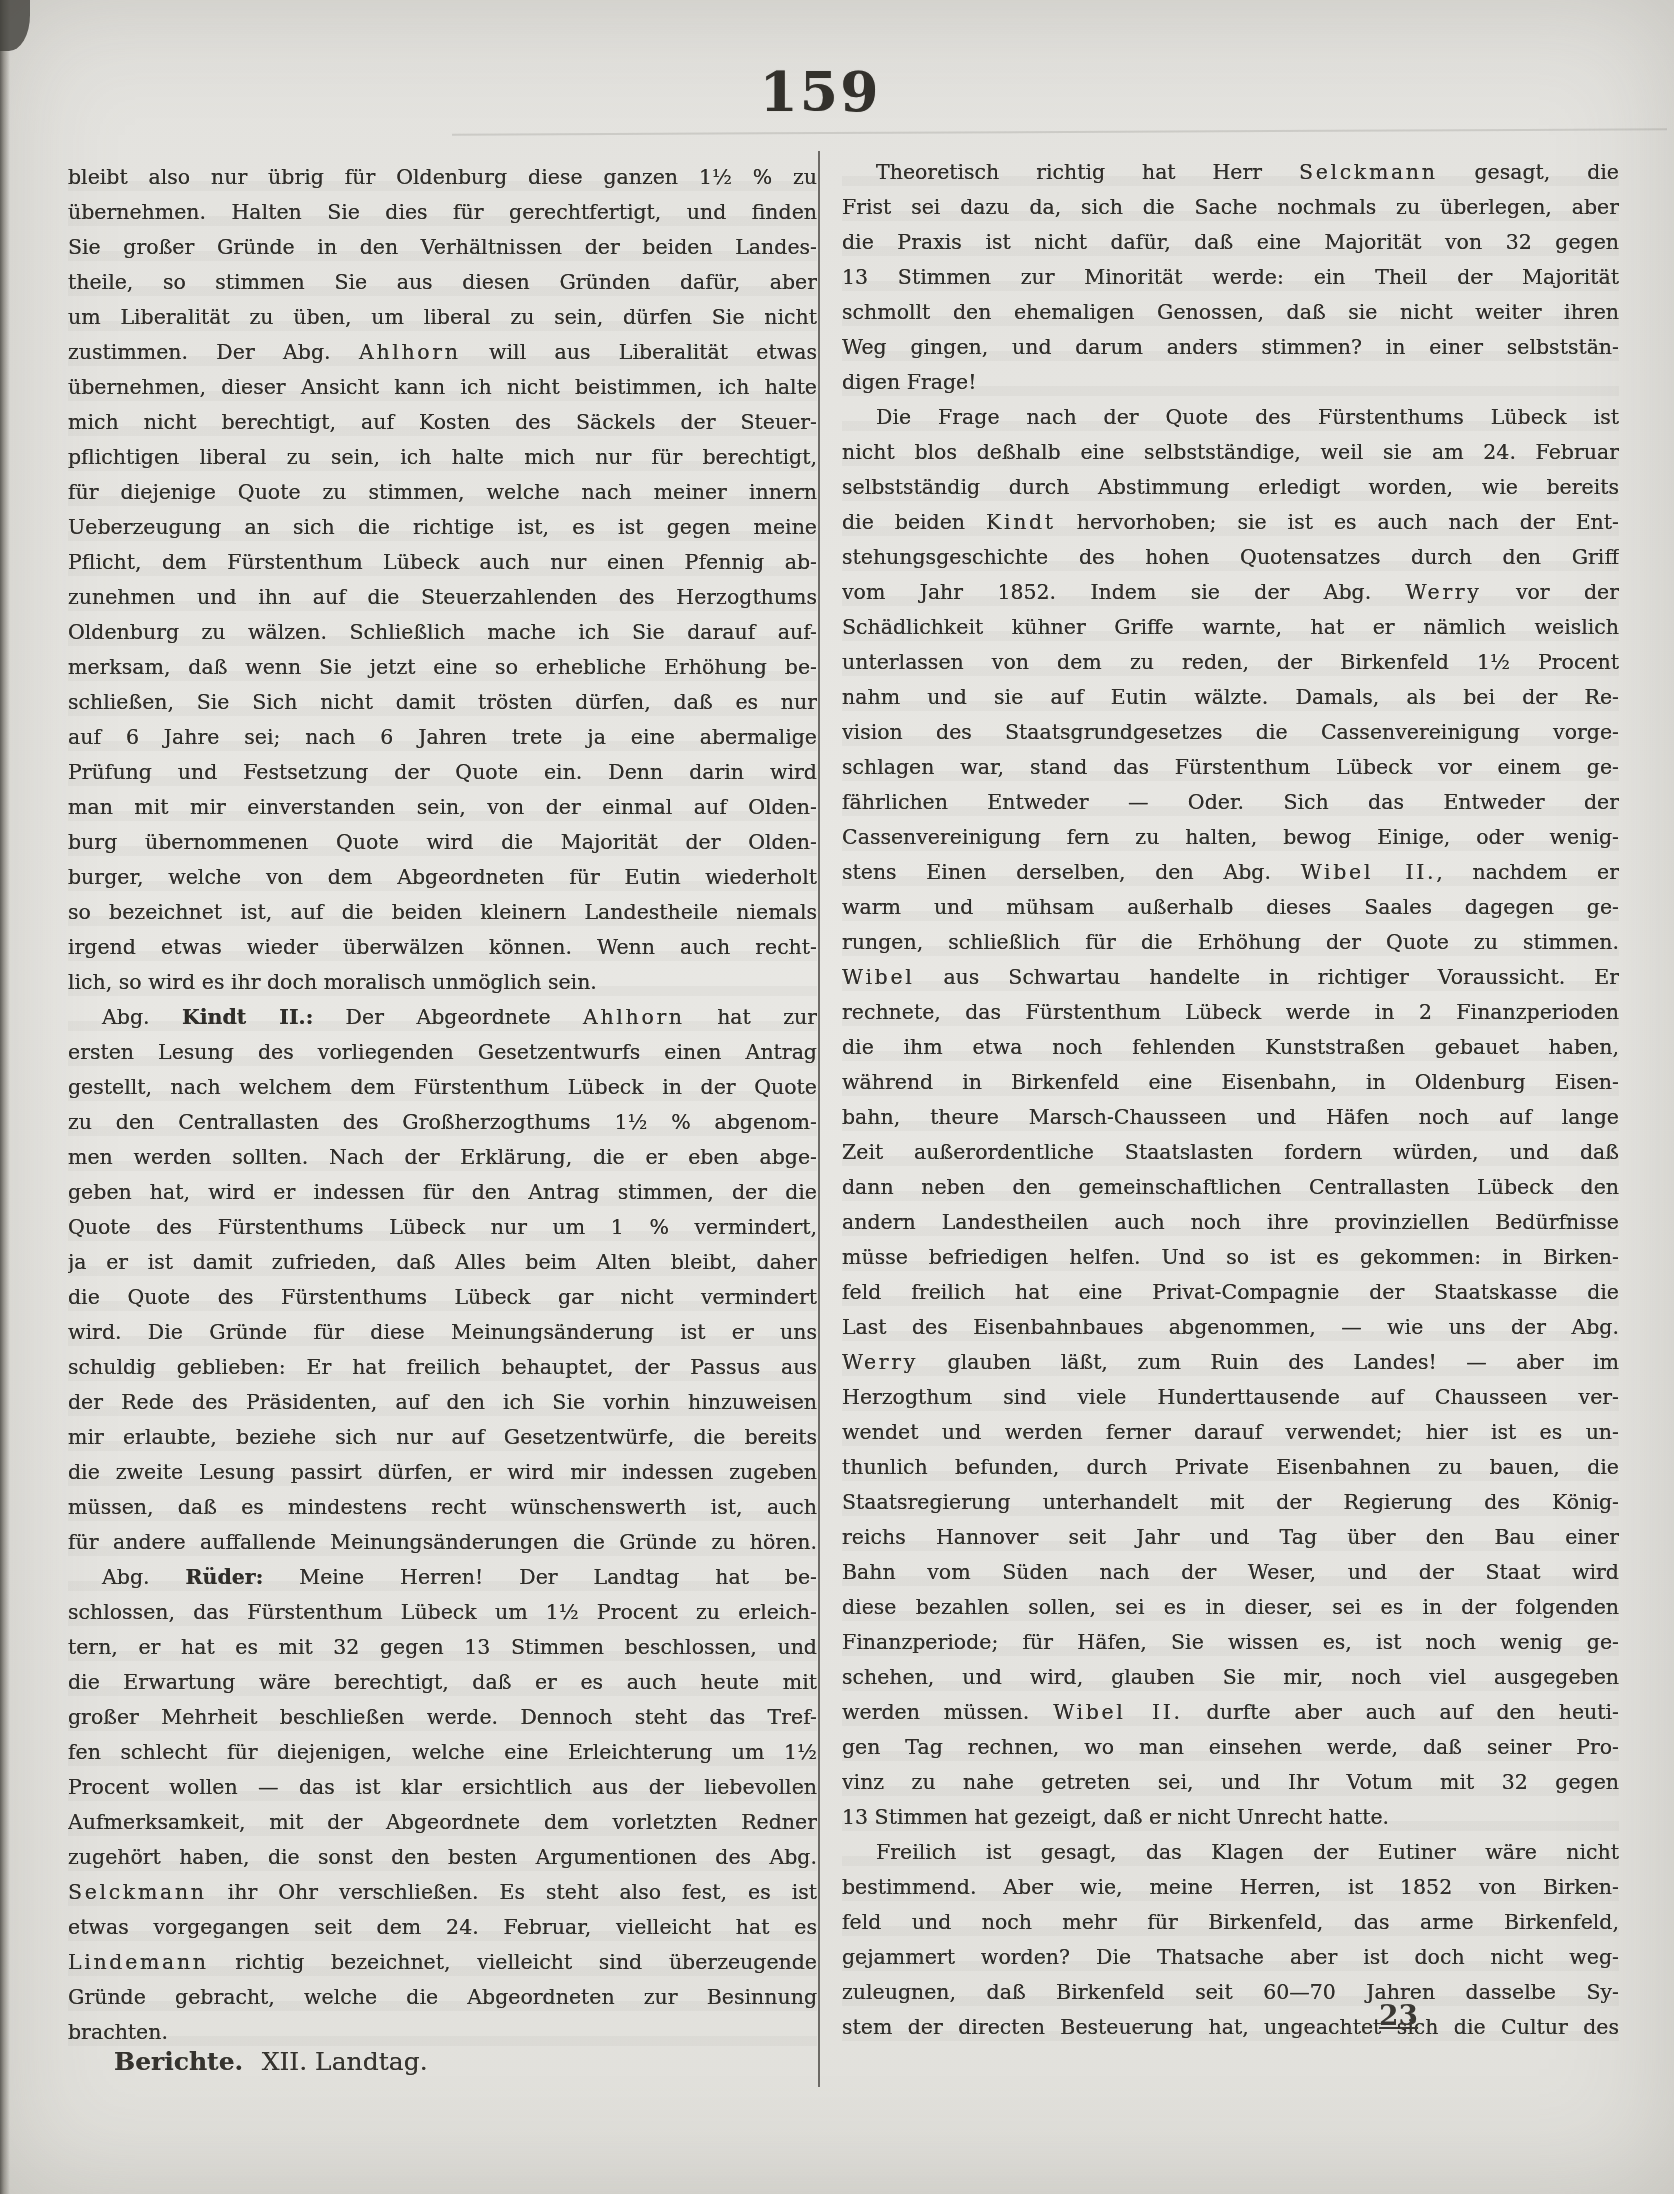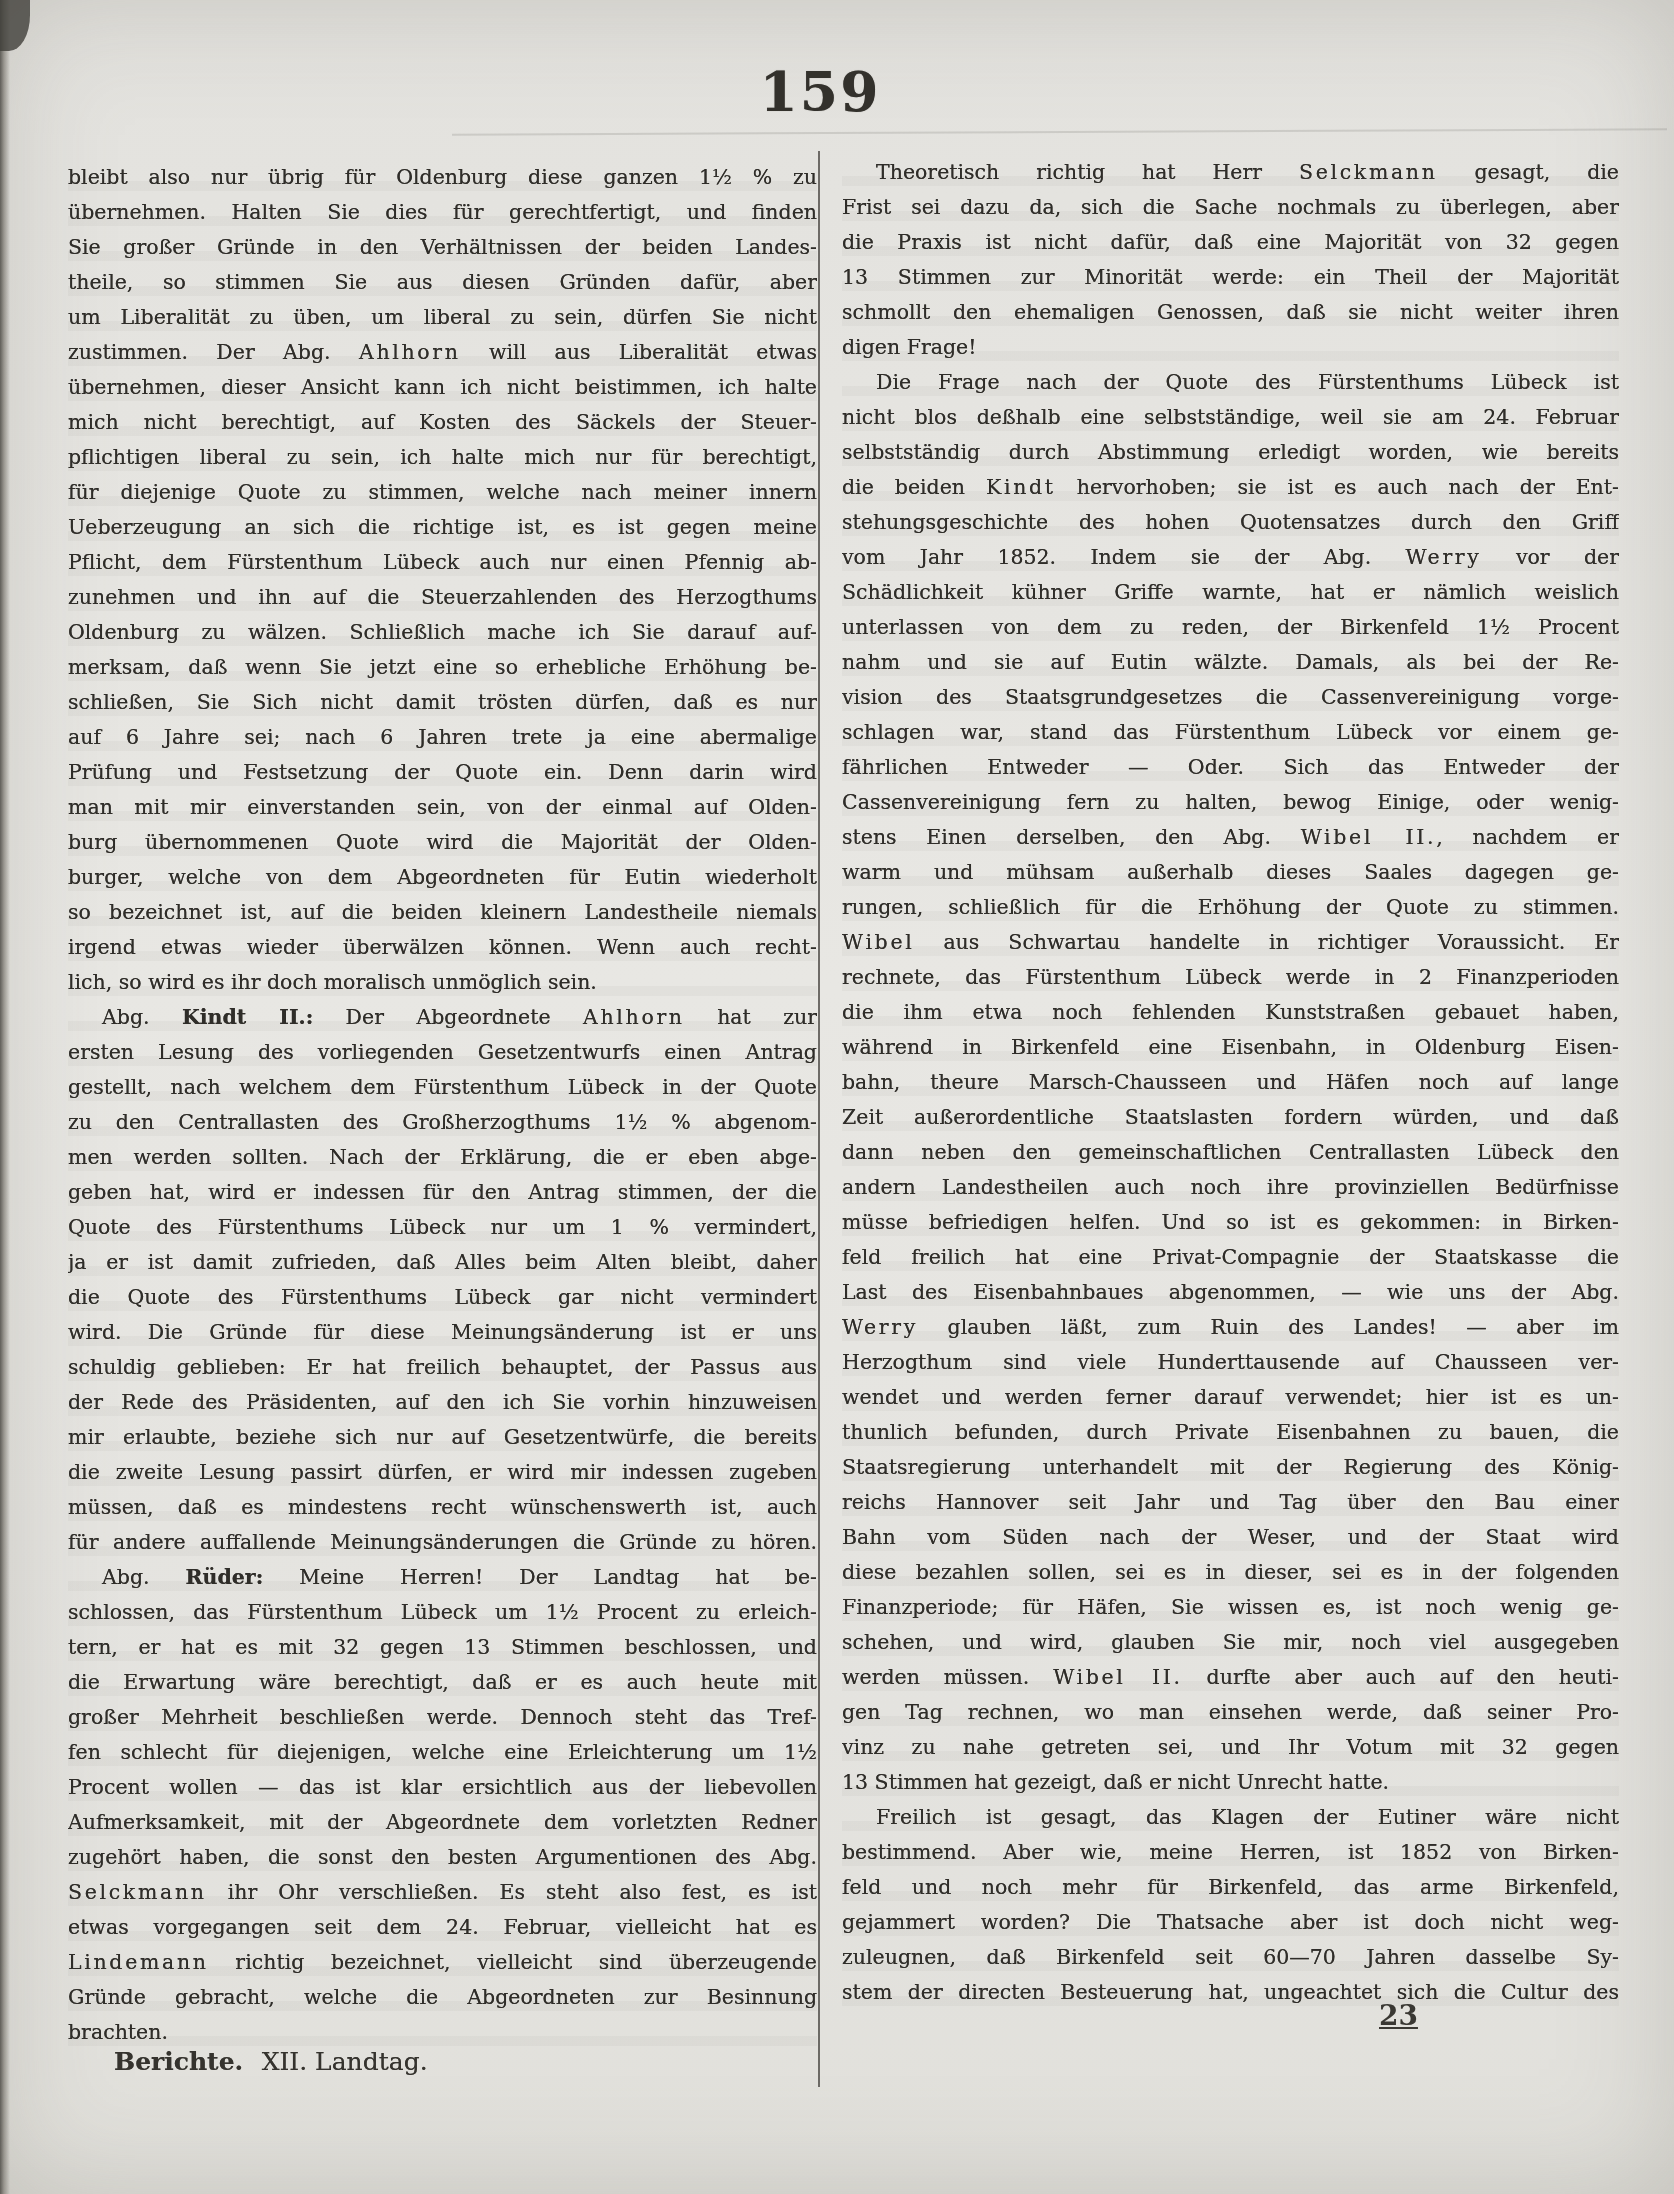--- a/index.html
+++ b/index.html
@@ -147,20 +147,21 @@
         <div class="line noj">brachten.</div>
       </div>
     </div>
   <div class="column col-right">
       <div class="paragraph">
         <div class="line first">Theoretisch richtig hat Herr <span class="sp">Selckmann</span> gesagt, die</div>
         <div class="line">Frist sei dazu da, sich die Sache nochmals zu überlegen, aber</div>
         <div class="line">die Praxis ist nicht dafür, daß eine Majorität von 32 gegen</div>
         <div class="line">13 Stimmen zur Minorität werde: ein Theil der Majorität</div>
         <div class="line">schmollt den ehemaligen Genossen, daß sie nicht weiter ihren</div>
+        <div class="line">Weg gingen, und darum anders stimmen? in einer selbststän-</div>
         <div class="line noj">digen Frage!</div>
       </div>
       <div class="paragraph">
         <div class="line first">Die Frage nach der Quote des Fürstenthums Lübeck ist</div>
         <div class="line">nicht blos deßhalb eine selbstständige, weil sie am 24. Februar</div>
         <div class="line">selbstständig durch Abstimmung erledigt worden, wie bereits</div>
         <div class="line">die beiden <span class="sp">Kindt</span> hervorhoben; sie ist es auch nach der Ent-</div>
         <div class="line">stehungsgeschichte des hohen Quotensatzes durch den Griff</div>
         <div class="line">vom Jahr 1852.  Indem sie der Abg. <span class="sp">Werry</span> vor der</div>
         <div class="line">Schädlichkeit kühner Griffe warnte, hat er nämlich weislich</div>

